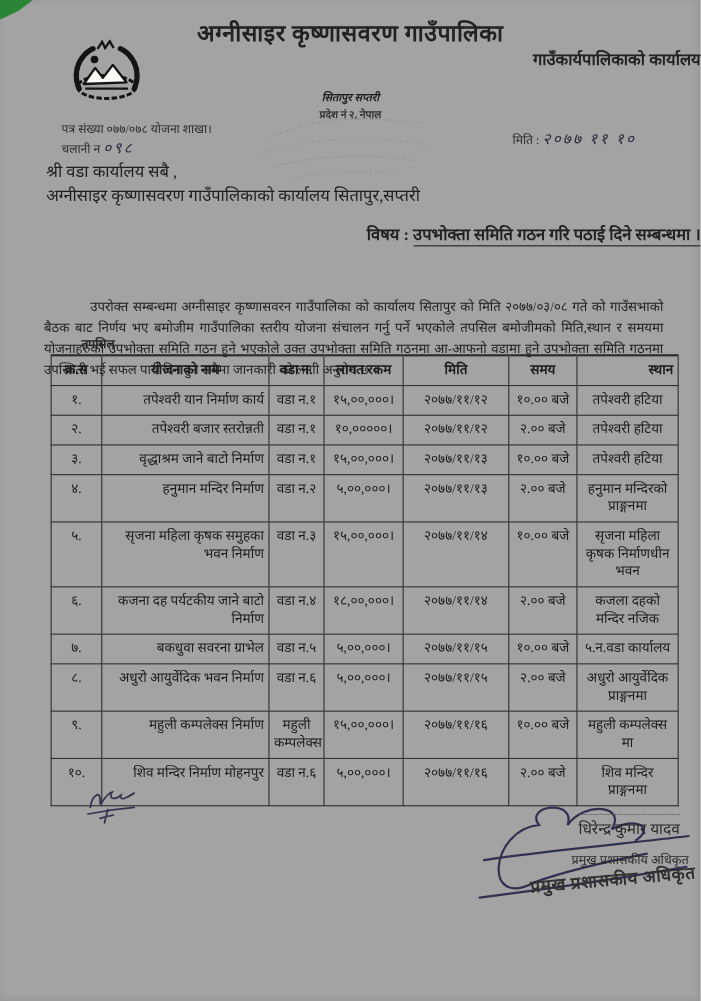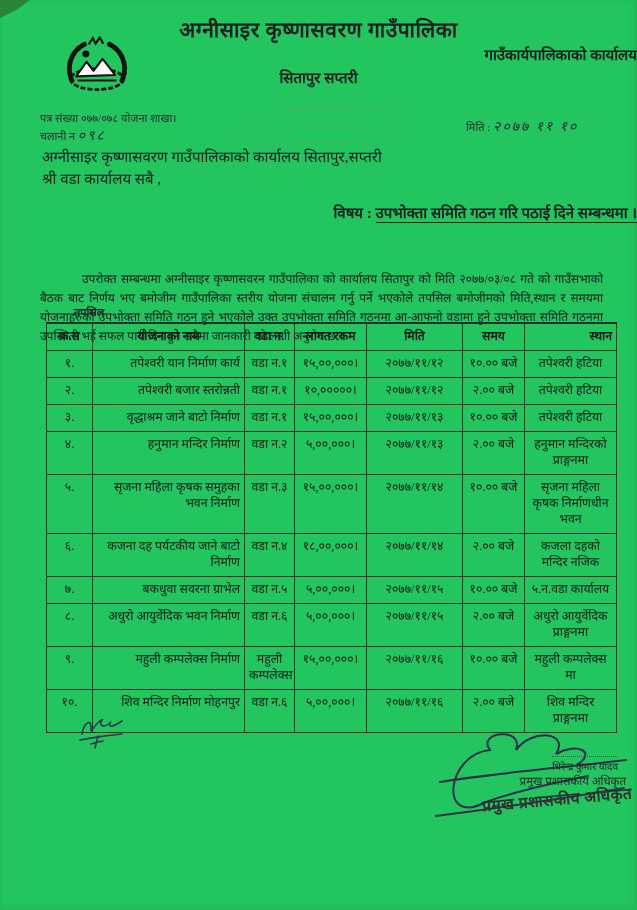--- a/index.html
+++ b/index.html
@@ -1,38 +1,38 @@
 <!DOCTYPE html>
 <html><head>
 <meta charset="utf-8">
 <style>
   html,body{margin:0;padding:0;background:#e8e8e6;}
   .paper{
     position:relative;
     width:637px;height:910px;
     margin:0 auto;
-    background:#22c55e;
+    background:#a3a3a3;
     overflow:hidden;
     font-family:"Liberation Serif","DejaVu Sans",serif;
     color:#222;
     box-shadow:inset -3px 0 8px rgba(0,0,0,.05), inset 0 -2px 6px rgba(0,0,0,.04);
   }
   .corner-green{
     position:absolute;left:0;top:0;width:30px;height:18px;
     background:#2a8636;
     clip-path:polygon(0 0,100% 0,55% 55%,0 100%);
   }
   .emblem{position:absolute;left:62px;top:36px;width:70px;height:64px;}
   .head-center{position:absolute;left:0;right:0;top:18px;text-align:center;line-height:1.15;}
   .title{font-size:21px;font-weight:700;letter-spacing:.5px;}
   .office{font-size:15px;font-weight:700;margin-top:5px;text-align:right;}
-  .place{font-size:15px;font-weight:700;margin-top:6px;}
+  .place{font-size:10px;font-weight:700;margin-top:20px;font-style:italic;}
   .province{font-size:9.5px;font-weight:700;margin-top:4px;color:#333;}
   .stamp-faint{position:absolute;left:225px;top:96px;width:175px;height:72px;opacity:.5;}
-  .ref-block{position:absolute;left:40px;top:110px;font-size:11px;line-height:17px;color:#2c2c2c;}
+  .ref-block{position:absolute;left:56px;top:110px;font-size:11px;line-height:17px;color:#2c2c2c;}
   .hand{font-style:italic;font-size:14px;letter-spacing:2px;color:#2c2c3e;}
   .date-block{position:absolute;left:466px;top:116px;font-size:11px;color:#2c2c2c;}
   .salutation{position:absolute;left:42px;top:146px;font-size:15px;line-height:22px;color:#1e1e1e;}
   .subject-line{position:absolute;left:0;right:0;top:202px;text-align:right;font-size:15px;font-weight:700;}
   .subject-text{border-bottom:1.6px solid #1e1e1e;padding-bottom:1px;}
   .body-para{
     position:absolute;left:40px;right:34px;top:234px;
     font-size:12px;line-height:19px;text-align:justify;text-indent:42px;color:#1f1f1f;margin-top:36px;
   }
   .tapasil{position:absolute;left:74px;top:304px;font-size:11px;font-weight:700;}
@@ -46,21 +46,21 @@
   table.schedule th{font-weight:700;text-align:center;border-top:2px solid #2f2f2f;}
   table.schedule th.h-place{text-align:right;}
   col.c-sn{width:46px}col.c-name{width:152px}col.c-ward{width:50px}
   col.c-cost{width:72px}col.c-date{width:96px}col.c-time{width:62px}col.c-place{width:92px}
   td.col-sn{text-align:center}
   td.col-name{text-align:right}
   td.col-ward,td.col-cost,td.col-date,td.col-time,td.col-place{text-align:center}
   .scribble-left{position:absolute;left:76px;top:714px;width:86px;height:38px;}
   .sign-block{position:absolute;left:428px;top:724px;width:204px;height:112px;}
   .sign-flourish{position:absolute;left:0;top:0;width:204px;height:112px;}
-  .sign-name{position:absolute;right:14px;top:32px;font-size:10px;color:#2a2a2a;border-top:1px dotted #555;padding-top:2px;}
+  .sign-name{position:absolute;right:14px;top:16px;font-size:14px;color:#2a2a2a;border-top:1px dotted #555;padding-top:2px;}
   .sign-title{position:absolute;right:6px;top:49px;font-size:11.5px;color:#2a2a2a;}
   .sign-stamp{position:absolute;right:0px;top:64px;font-size:15.5px;font-weight:700;color:#303030;transform:rotate(-5deg);letter-spacing:.5px;white-space:nowrap;}
 </style>
 </head>
 <body>
 
 <div class="paper">
 
   <div class="corner-green"></div>
 
@@ -73,20 +73,21 @@
       <path d="M20,58 L35,37 L45,50 L58,33 L76,56 Z" fill="#fcfbf7" stroke="#141414" stroke-width="3" stroke-linejoin="round"></path>
       <circle cx="34" cy="26" r="5" fill="#141414"></circle>
       <path d="M22,64 h56" stroke="#141414" stroke-width="3"></path>
     </svg>
   </div>
 
   <div class="head-center">
     <div class="title">अग्नीसाइर कृष्णासवरण गाउँपालिका</div>
     <div class="office">गाउँकार्यपालिकाको कार्यालय</div>
     <div class="place">सितापुर सप्तरी</div>
+    <div class="province">प्रदेश नं २, नेपाल</div>
   </div>
 
   <div class="stamp-faint">
     <svg viewBox="0 0 175 72" width="175" height="72">
       <g stroke="#8a8a86" fill="none" stroke-width="1.1">
         <path d="M18,30 q55,-26 142,-14" stroke-dasharray="3 3"></path>
         <path d="M10,44 q70,-22 155,-8" stroke-dasharray="2 3"></path>
         <path d="M22,56 q60,-16 130,-6" stroke-dasharray="3 2"></path>
         <path d="M40,66 q45,-10 95,-4" stroke-dasharray="2 2"></path>
         <path d="M60,16 q30,-8 70,-2" stroke-dasharray="2 2"></path>
@@ -101,22 +102,22 @@
       <span class="hand">०९८</span>
     </div>
   </div>
 
   <div class="date-block">
     <span>मिति :</span>
     <span class="hand">२०७७ ११ १०</span>
   </div>
 
   <div class="salutation">
+    <div>श्री वडा कार्यालय सबै ,</div>
     <div>अग्नीसाइर कृष्णासवरण गाउँपालिकाको कार्यालय सितापुर,सप्तरी</div>
-    <div>श्री वडा कार्यालय सबै ,</div>
   </div>
 
   <div class="subject-line">
     <span>विषय :</span>
     <span class="subject-text">उपभोक्ता समिति गठन गरि पठाई दिने सम्बन्धमा ।</span>
   </div>
 
   <div class="body-para">उपरोक्त सम्बन्धमा अग्नीसाइर कृष्णासवरन गाउँपालिका को कार्यालय सितापुर को मिति २०७७/०३/०८ गते को गाउँसभाको बैठक बाट निर्णय भए बमोजीम गाउँपालिका स्तरीय योजना संचालन गर्नु पर्ने भएकोले तपसिल बमोजीमको मिति,स्थान र समयमा योजनाहरुको उपभोक्ता समिति गठन हुने भएकोले उक्त उपभोक्ता समिति गठनमा आ-आफनो वडामा हुने उपभोक्ता समिति गठनमा उपस्थिती भई सफल पारी दिन हुन सबैमा जानकारी को लागी अनुरोध छ ।</div>
 
   <div class="tapasil">तपसिल</div>

